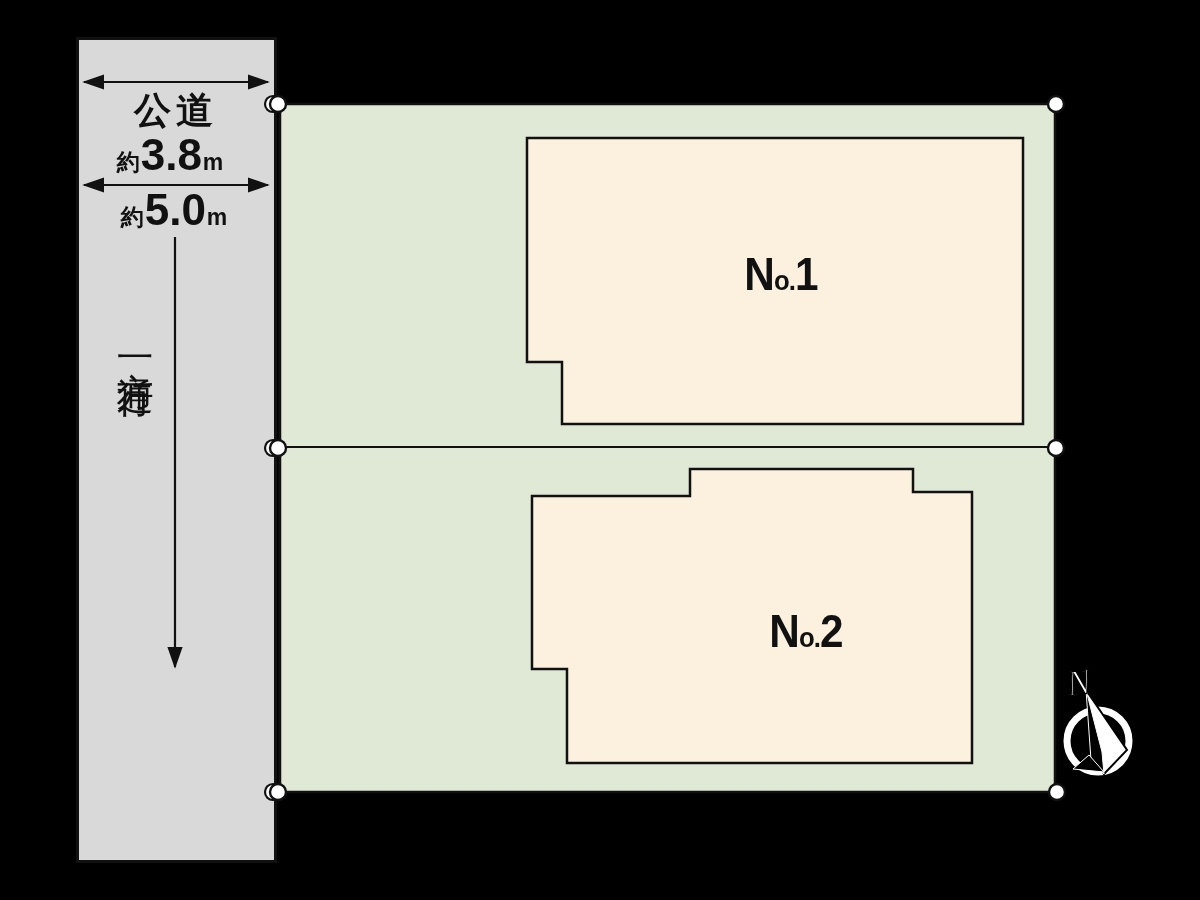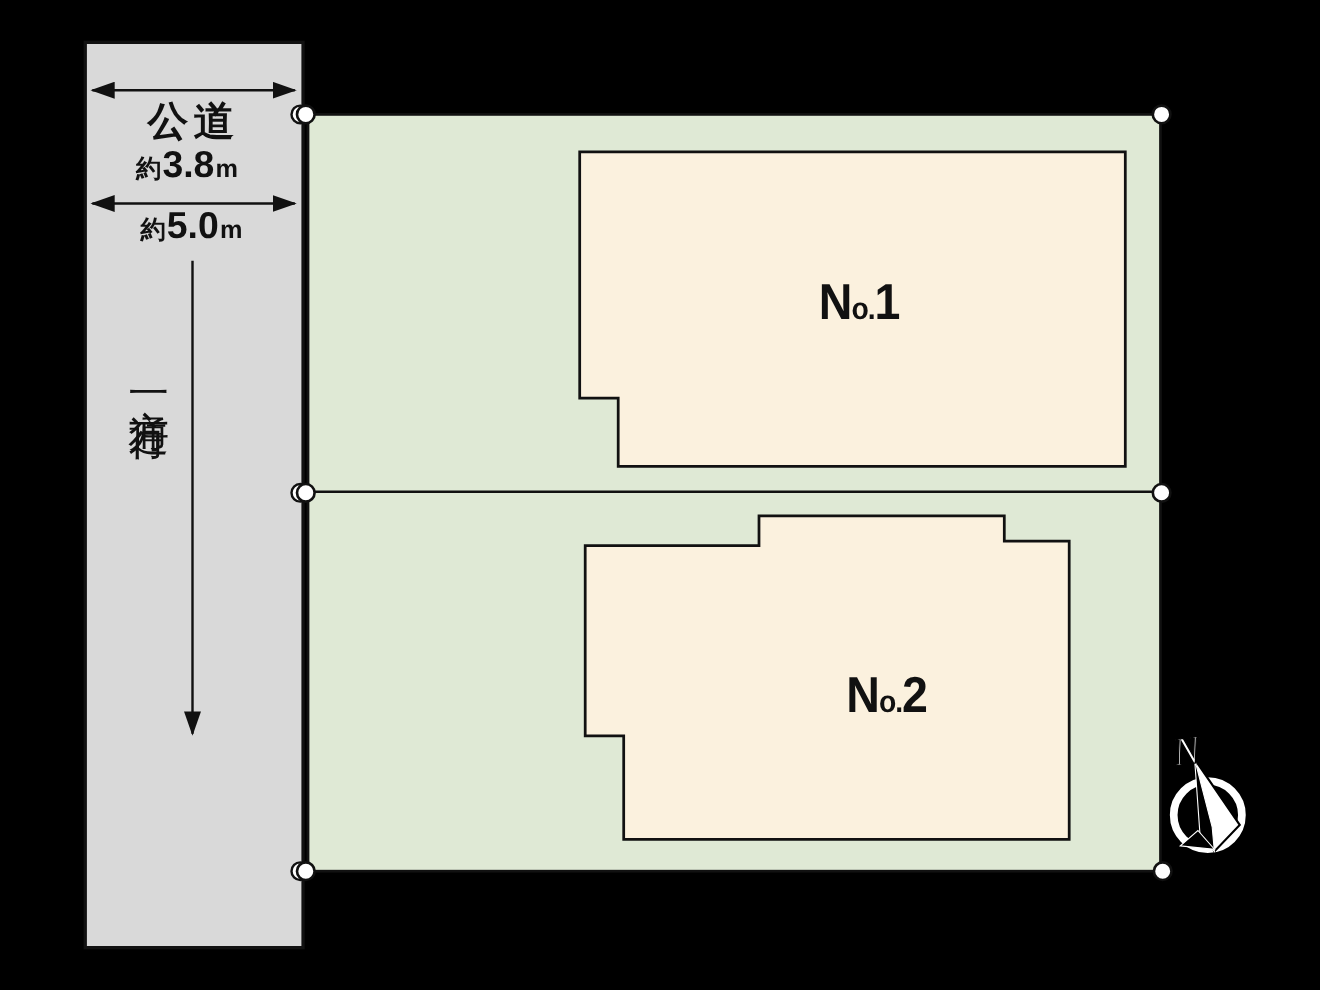--- a/index.html
+++ b/index.html
@@ -38,21 +38,21 @@
     font-weight: 600;
     letter-spacing: 5px;
   }
   .dim-label {
     display: flex;
     align-items: baseline;
     gap: 1px;
     font-weight: 600;
   }
   .dim-label .approx { font-size: 23px; }
-  .dim-label .val    { font-size: 34px; }
+  .dim-label .val    { font-size: 44px; }
   .dim-label .unit   { font-size: 23px; }
   .dim-top    { left: 170px; top: 133px; }
   .dim-bottom { left: 174px; top: 188px; }
   .one-way {
     left: 135px;
     top: 338px;
     transform: translateX(-50%);
     writing-mode: vertical-rl;
     text-orientation: upright;
     font-size: 37px;

